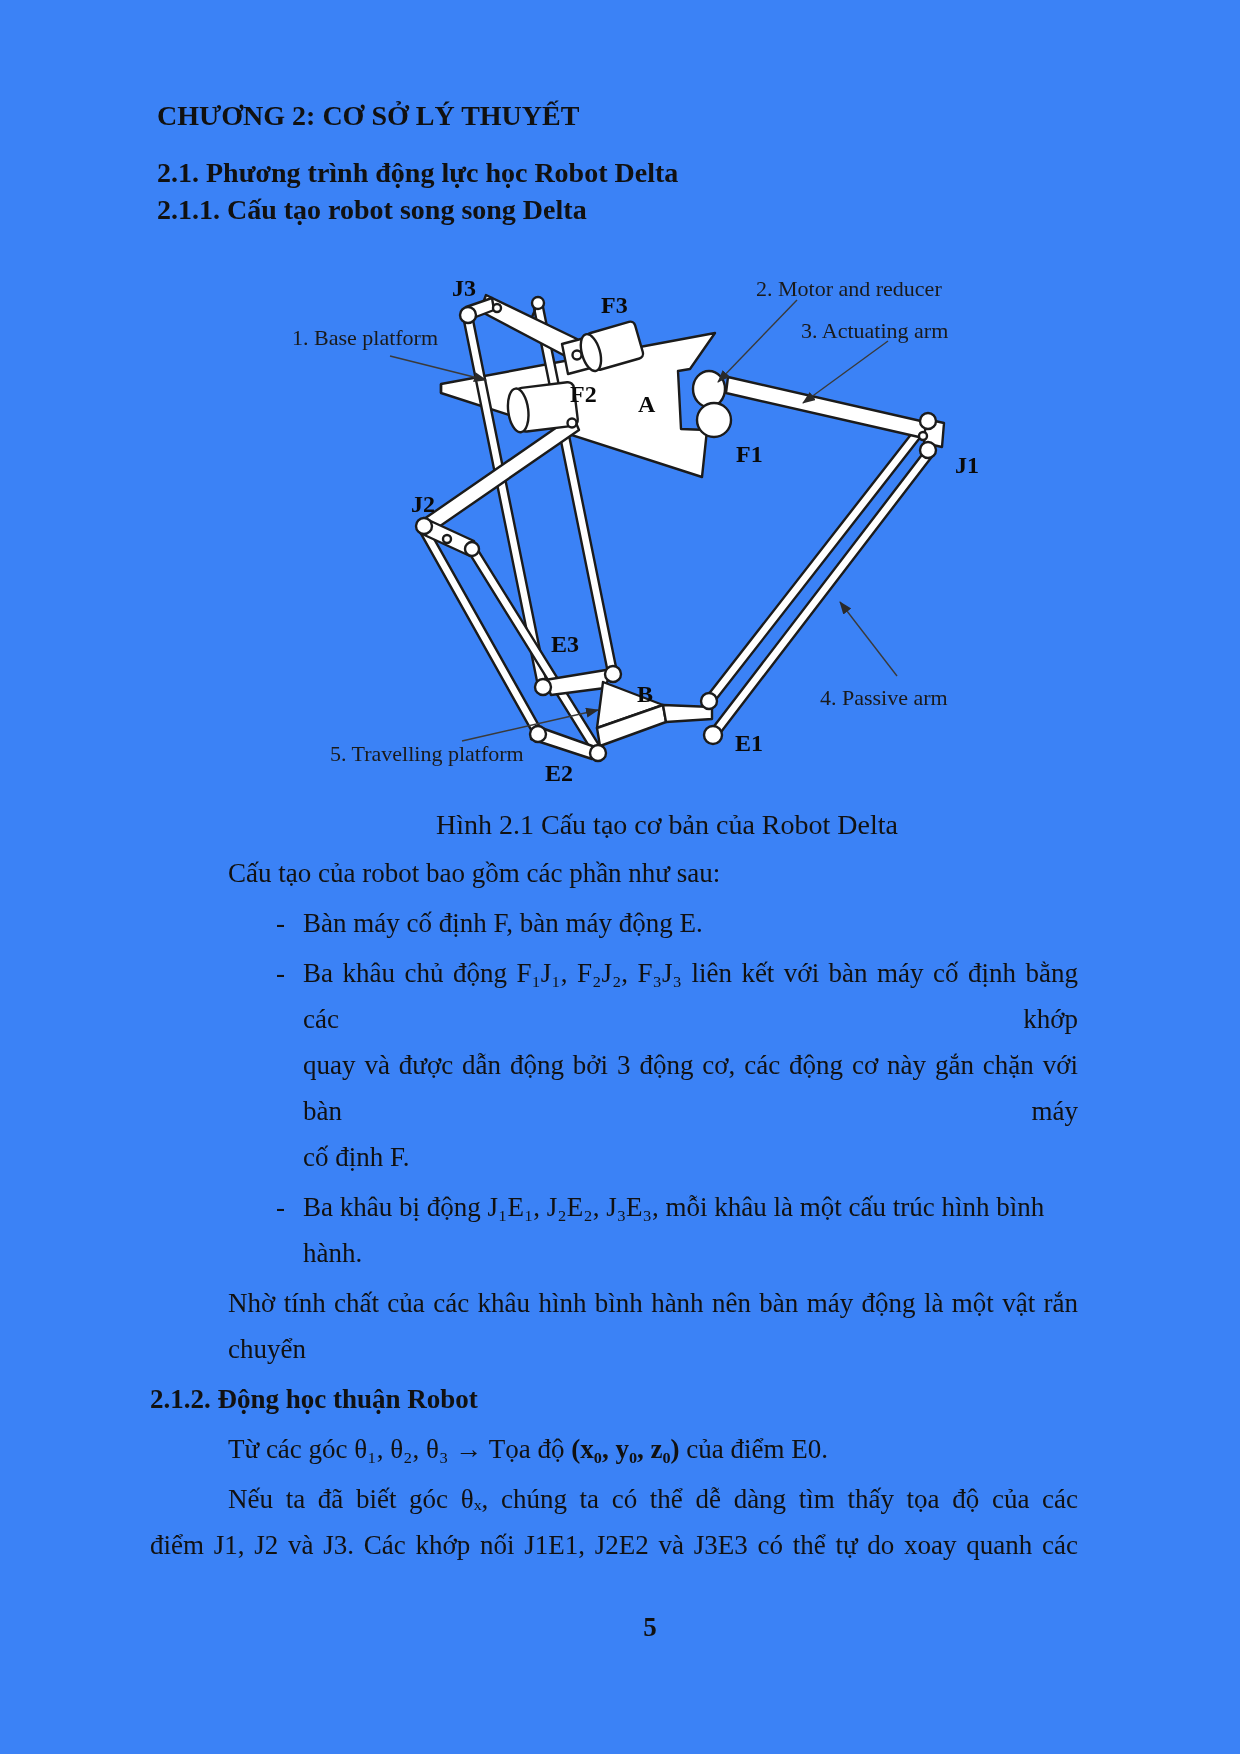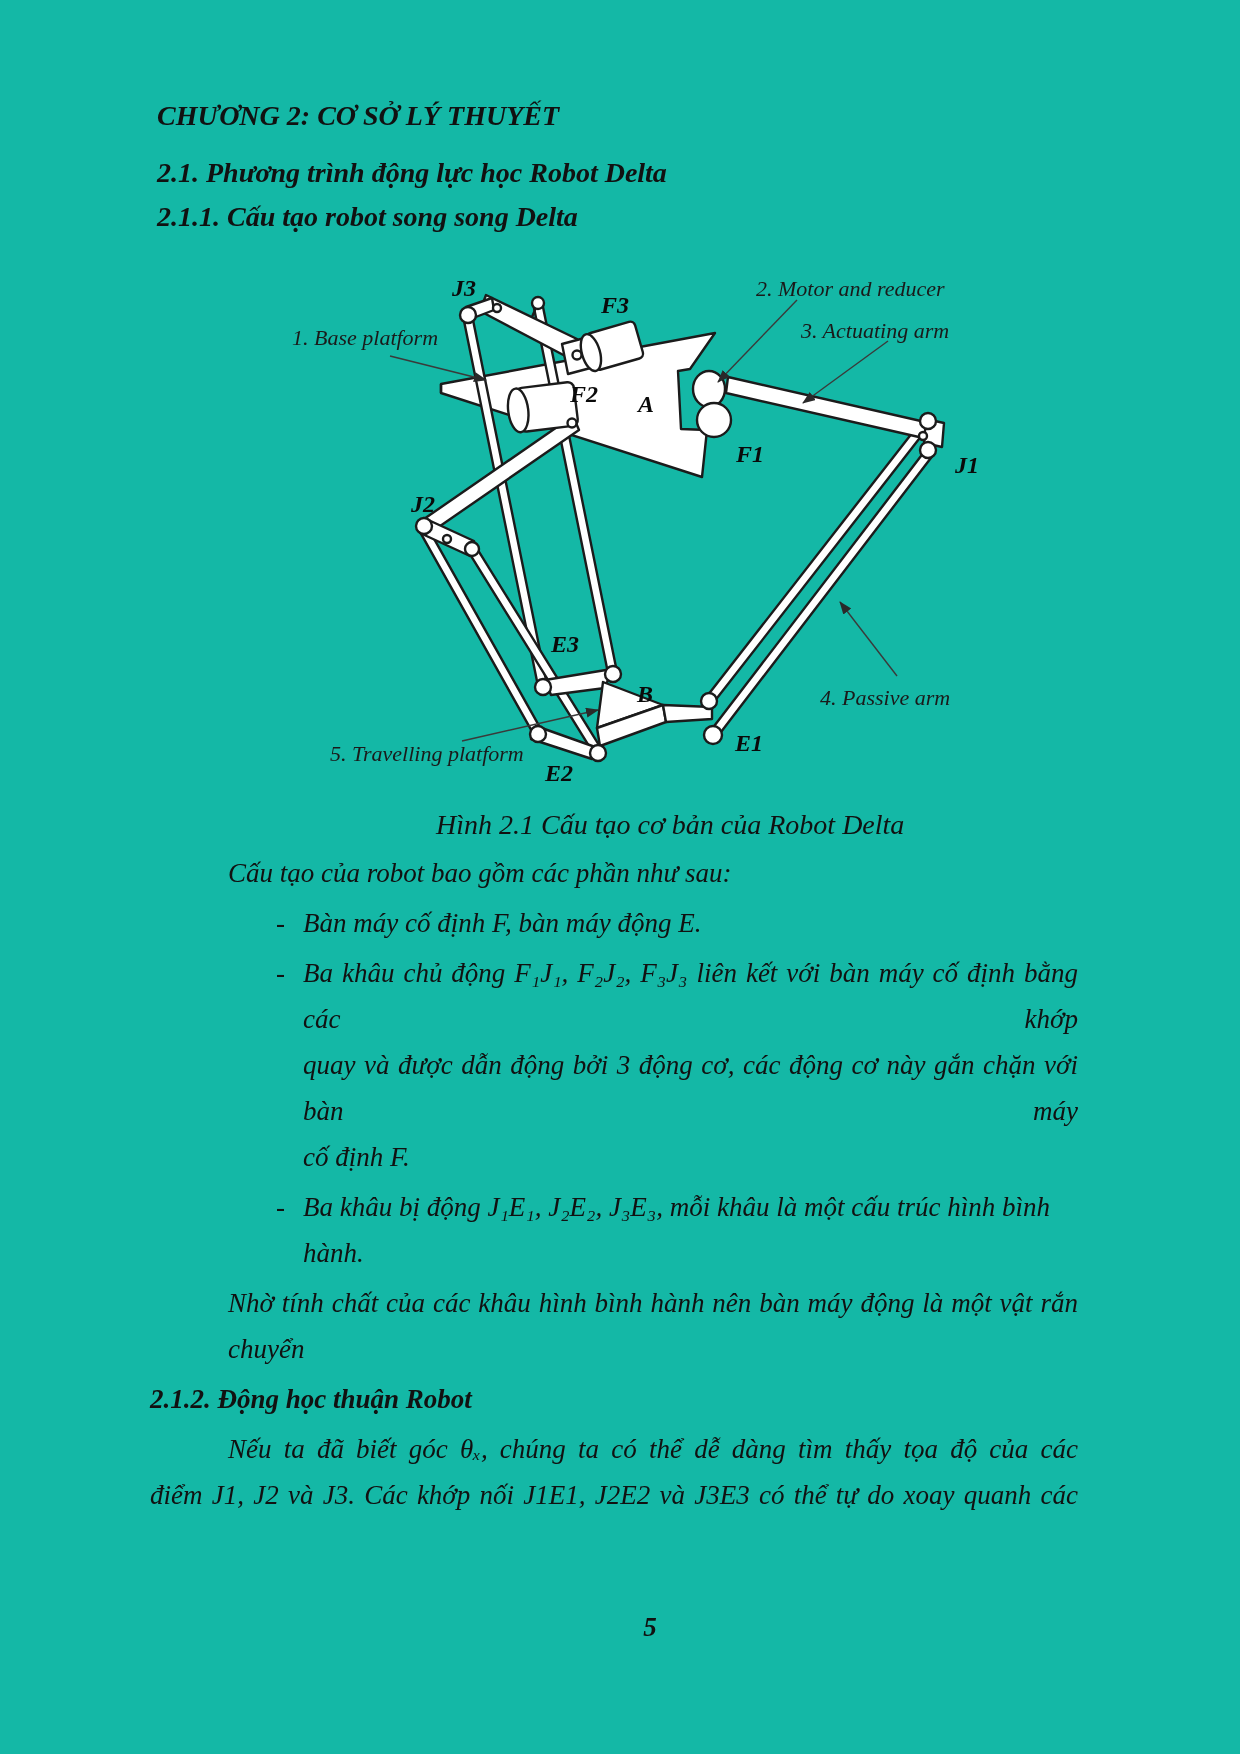--- a/index.html
+++ b/index.html
@@ -1,18 +1,18 @@
 <!DOCTYPE html>
 <html><head>
 <meta charset="utf-8">
 <style>
   html,body{margin:0;padding:0;background:#e8e8e8;}
   #page{
-    position:relative;width:1240px;height:1754px;background:#14b8a6;
-    font-family:"Liberation Serif","DejaVu Serif",serif;color:#111;overflow:hidden;font-style:italic;
+    position:relative;width:1240px;height:1754px;background:#3b82f6;
+    font-family:"Liberation Serif","DejaVu Serif",serif;color:#111;overflow:hidden;
   }
   .h{position:absolute;left:157px;font-weight:bold;font-size:28px;white-space:nowrap;}
   #caption{position:absolute;left:436px;top:809px;font-size:28px;white-space:nowrap;}
   #bodyblock{position:absolute;left:150px;top:850px;width:928px;font-size:27px;line-height:46px;}
   .bodyline{margin-top:0;}
   .blk{margin-top:4px;}
   .indent{padding-left:78px;}
   .litext{padding-left:153px;position:relative;}
   .dash{position:absolute;left:126px;top:0;}
   .jlast{text-align:justify;text-align-last:justify;}
@@ -23,21 +23,21 @@
   .callout{font-size:22px;fill:#1a1a1a;}
   .bold{font-weight:bold;}
 </style>
 </head>
 <body>
 
 <div id="page">
 
   <div class="h" style="top:100px">CHƯƠNG 2: CƠ SỞ LÝ THUYẾT</div>
   <div class="h" style="top:157px">2.1. Phương trình động lực học Robot Delta</div>
-  <div class="h" style="top:201px">2.1.1. Cấu tạo robot song song Delta</div>
+  <div class="h" style="top:194px">2.1.1. Cấu tạo robot song song Delta</div>
 
   <svg viewBox="250 240 760 560" style="position:absolute;left:250px;top:240px;width:760px;height:560px">
     <defs>
       <marker id="ah" markerWidth="16" markerHeight="12" refX="12" refY="5" orient="auto" markerUnits="userSpaceOnUse">
         <path d="M0,0 L13,5 L0,10 Z" fill="#2a2a2a"></path>
       </marker>
     </defs>
 
     <g fill="#ffffff" stroke="#1b1b1b" stroke-width="2.4" stroke-linejoin="round">
 
@@ -145,19 +145,22 @@
     <div class="bodyline litext">cố định F.</div>
 
     <div class="bodyline litext blk">
       <span class="dash">-</span><span>Ba khâu bị động J₁E₁, J₂E₂, J₃E₃, mỗi khâu là một cấu trúc hình bình hành.</span>
     </div>
 
     <div class="bodyline indent blk jlast">Nhờ tính chất của các khâu hình bình hành nên bàn máy động là một vật rắn chuyển</div>
 
     <div class="bodyline blk" style="font-weight:bold">2.1.2. Động học thuận Robot</div>
 
+    <div class="bodyline indent blk">
+      <span>Từ các góc </span><span>θ₁, θ₂, θ₃</span><span class="bold"> → </span><span>Tọa độ </span><span class="bold">(x₀, y₀, z₀)</span><span> của điểm E0.</span>
+    </div>
 
     <div class="bodyline indent blk jlast">Nếu ta đã biết góc θₓ, chúng ta có thể dễ dàng tìm thấy tọa độ của các</div>
     <div class="bodyline jlast">điểm J1, J2 và J3. Các khớp nối J1E1, J2E2 và J3E3 có thể tự do xoay quanh các</div>
   </div>
 
   <div id="pagenum">5</div>
 </div>
 
 </body></html>

